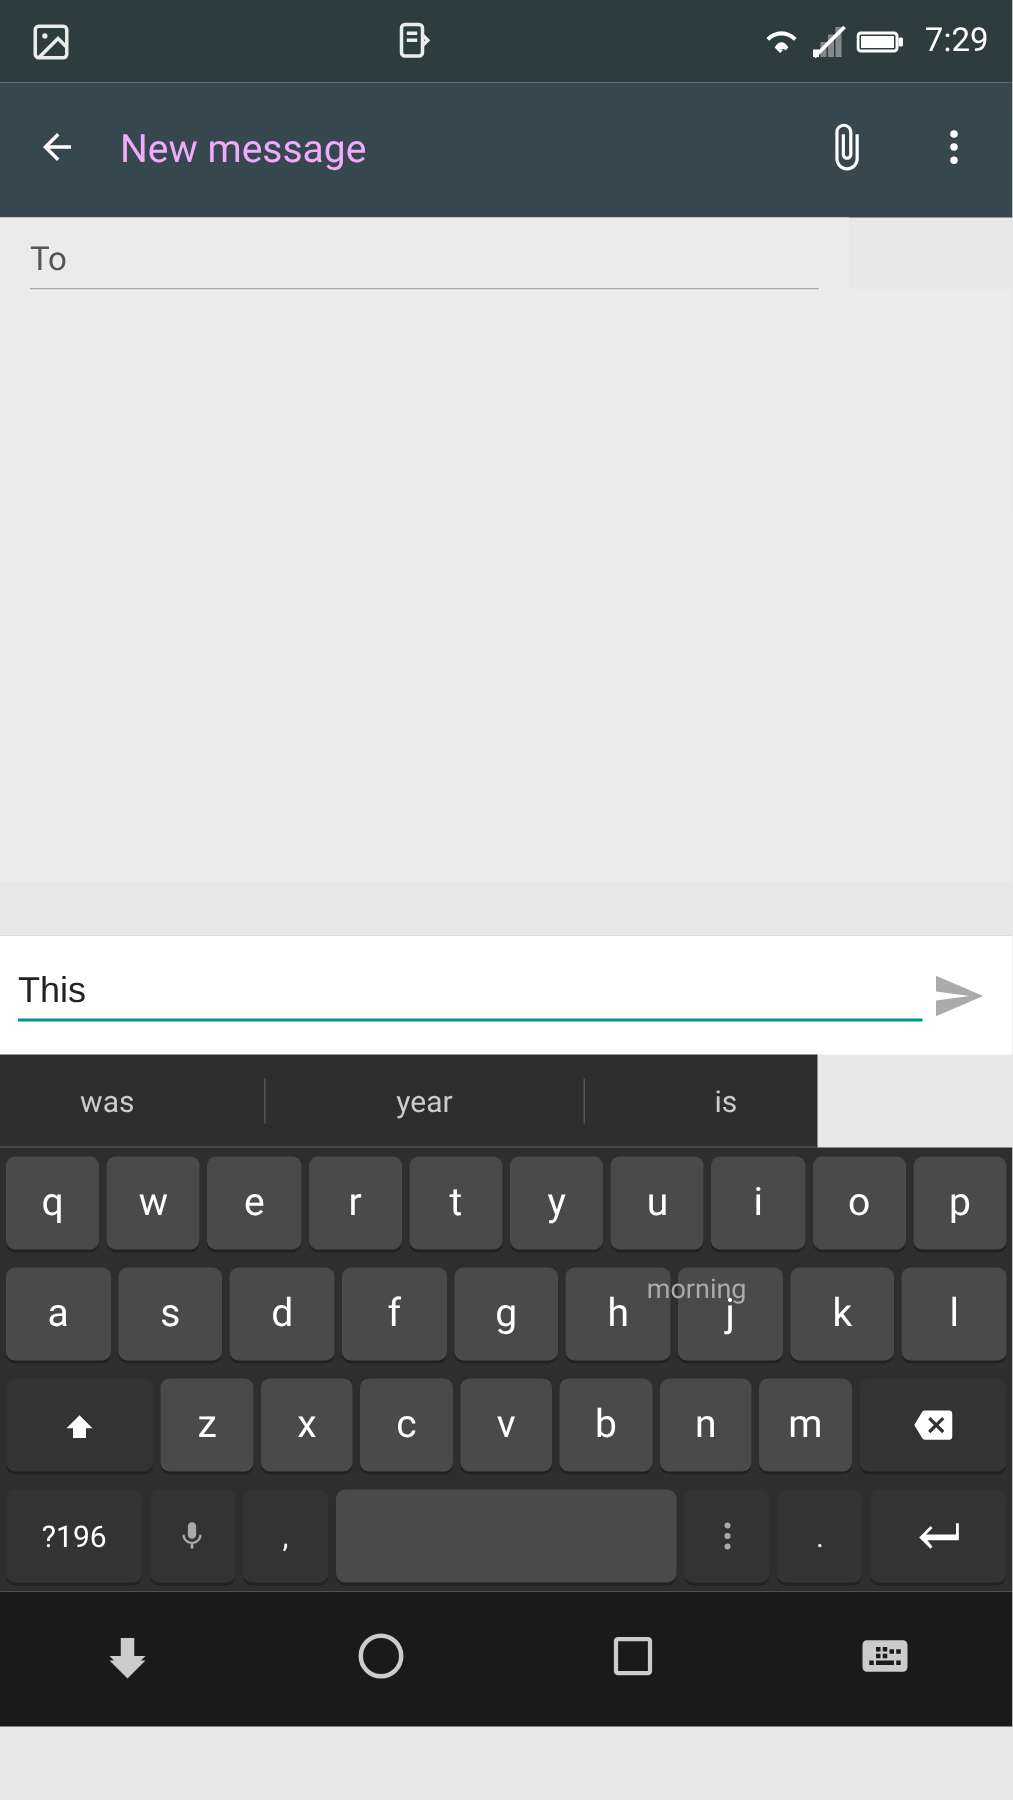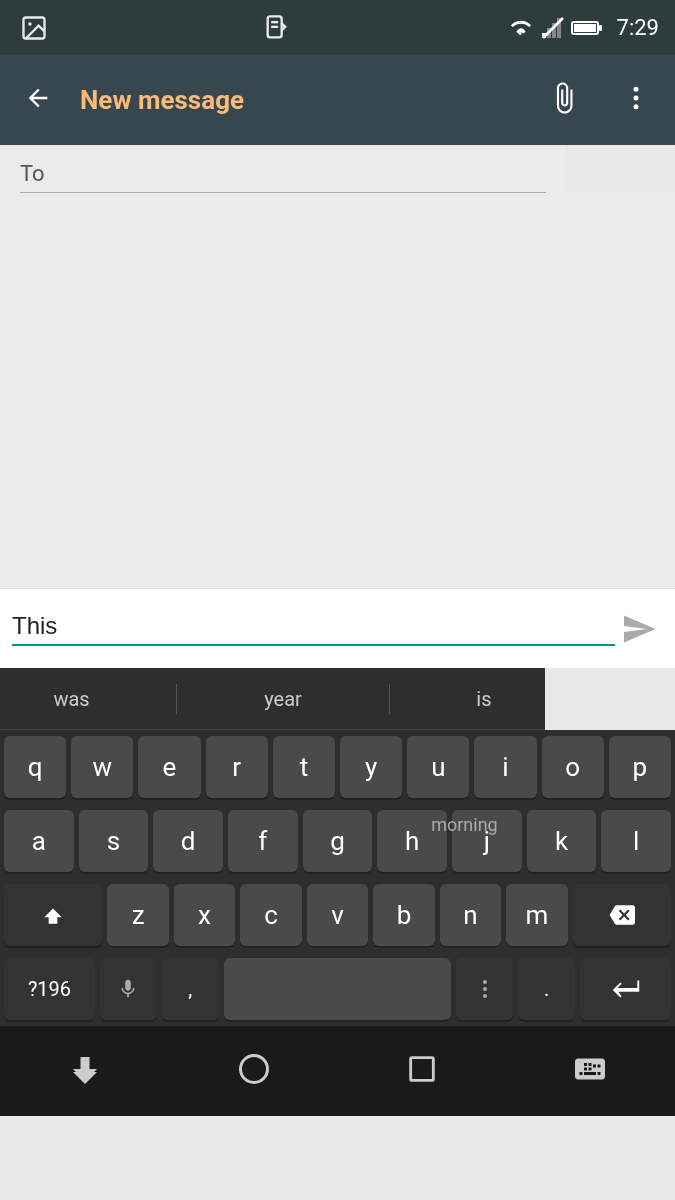--- a/index.html
+++ b/index.html
@@ -32,23 +32,23 @@
     .app-bar {
       width: 675px;
       height: 90px;
       background: #37474f;
       display: flex;
       align-items: center;
       padding: 0 16px;
       gap: 20px;
     }
     .app-bar-title {
-      color: #fdba74;
+      color: #f0abfc;
       font-size: 26px;
-      font-weight: 700;
+      font-weight: 400;
       flex: 1;
     }
     .app-bar-actions {
       display: flex;
       align-items: center;
       gap: 24px;
     }
 
     
     .message-area {
@@ -72,20 +72,21 @@
 
     
     .message-input-row {
       width: 675px;
       height: 80px;
       background: white;
       display: flex;
       align-items: center;
       padding: 0 12px;
       border-top: 1px solid #ddd;
+      margin-top: 35px;
     }
     .message-text-field {
       flex: 1;
       font-size: 24px;
       color: #222;
       border: none;
       outline: none;
       border-bottom: 2px solid #009688;
       padding-bottom: 4px;
       background: transparent;

